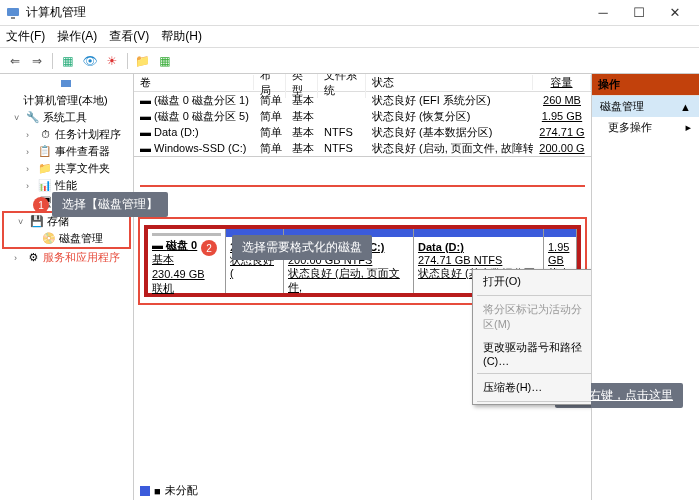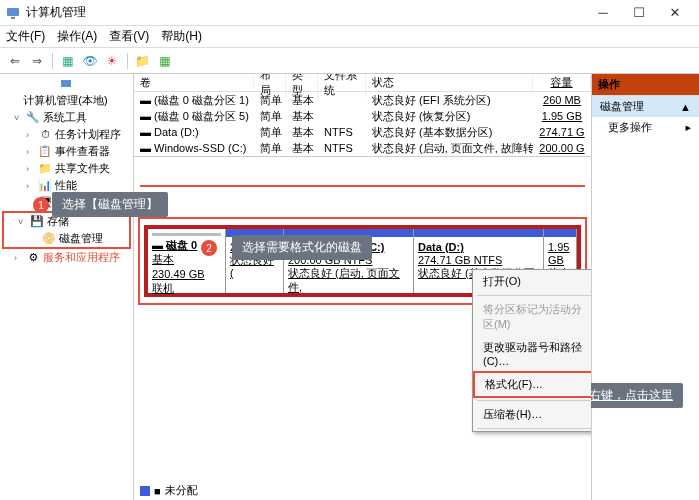--- a/index.html
+++ b/index.html
@@ -258,21 +258,20 @@
       </div>
 
       <div class="legend"><span class="sq"></span>■ <span>未分配</span></div>
     </div>
 
     <div class="ctxmenu" style="left:290px; top:195px;margin-left:48px;">
       <div class="ctxmenu-item">打开(O)</div>
       <div class="ctxmenu-sep"></div>
       <div class="ctxmenu-item disabled">将分区标记为活动分区(M)</div>
       <div class="ctxmenu-item">更改驱动器号和路径(C)…</div>
-      <div class="ctxmenu-item hl">格式化(F)…</div>
       <div class="ctxmenu-sep"></div>
       <div class="ctxmenu-item">压缩卷(H)…</div>
       <div class="ctxmenu-sep"></div>
 
     </div>
   </div>
 
   <div class="actions">
     <div class="actions-head">操作</div>
     <div class="actions-item actions-sel">

